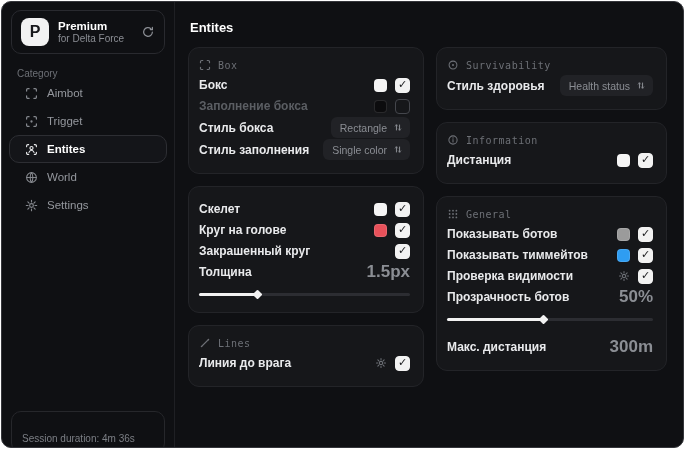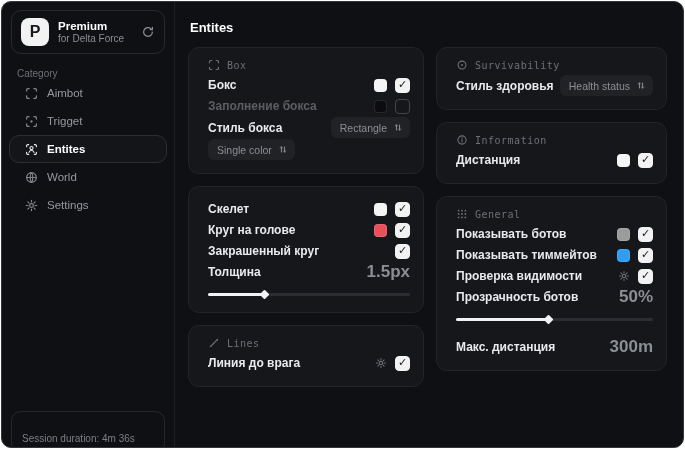--- a/index.html
+++ b/index.html
@@ -24,21 +24,21 @@
   .nav-item.active{ color:#ffffff; font-weight:bold; border-color:#2d2e33; background:#141519;}
   .nav-item.active .ico{ color:#e9eaec;}
   .session{ position:absolute; left:9px; right:9px; bottom:-6px; border:1px solid #26272b; border-radius:10px; height:42px; padding:8px 10px; display:flex; align-items:flex-end;}
   .session span{ font-size:10px; color:#7c7f85;}
   
   .main{ flex:1; padding:12px 16px 12px 13px; overflow:hidden;}
   .main-title{ font-size:13px; font-weight:bold; color:#ffffff; margin:6px 0 12px 2px;}
   .cols{ display:flex; gap:12px; align-items:flex-start;}
   .col-l{ width:236px; flex:0 0 236px;}
   .col-r{ flex:1;}
-  .panel{ background:#16171a; border:1px solid #232428; border-radius:11px; padding:11px 13px 13px 19px; margin-bottom:12px;}
+  .panel{ background:#16171a; border:1px solid #232428; border-radius:11px; padding:11px 13px 13px 10px; margin-bottom:12px;}
   .p-head{ display:flex; align-items:center; gap:7px; font-family:"DejaVu Sans Mono","Liberation Mono",monospace; font-size:10px; color:#6d7076; letter-spacing:.5px; margin-bottom:4px;}
   .p-head .ico{ display:flex; color:#6d7076;}
   .row{ display:flex; align-items:center; justify-content:space-between; margin-top:1px; min-height:20px;}
   .row-label{ font-size:12px; font-weight:600; color:#e9eaec;}
   .row-label.dim{ color:#5b5e63;}
   .ctrls{ display:flex; align-items:center; gap:8px;}
   .swatch{ width:13px; height:13px; border-radius:4px; border:1px solid rgba(255,255,255,.12); cursor:pointer;}
   .checkbox{ width:15px; height:15px; border-radius:4px; border:1.5px solid #44464c; cursor:pointer; position:relative;}
   .checkbox.checked{ background:#f2f2f2; border-color:#f2f2f2;}
   .checkbox.checked::after{ content:"✓"; position:absolute; left:2px; top:-1px; font-size:11px; font-weight:bold; color:#17181b;}
@@ -163,20 +163,21 @@
             <span class="dropdown">
               <span>Rectangle</span>
               <span class="ico">
                 <svg width="10" height="11" viewBox="0 0 16 16" fill="none" stroke="currentColor" stroke-width="1.6" stroke-linecap="round">
                   <path d="M5.5 12V4M5.5 4L3.8 5.7M5.5 4l1.7 1.7M10.5 4v8M10.5 12l-1.7-1.7M10.5 12l1.7-1.7"></path>
                 </svg>
               </span>
             </span>
           </div>
           <div class="row">
+            <span class="row-label">Стиль заполнения</span>
             <span class="dropdown">
               <span>Single color</span>
               <span class="ico">
                 <svg width="10" height="11" viewBox="0 0 16 16" fill="none" stroke="currentColor" stroke-width="1.6" stroke-linecap="round">
                   <path d="M5.5 12V4M5.5 4L3.8 5.7M5.5 4l1.7 1.7M10.5 4v8M10.5 12l-1.7-1.7M10.5 12l1.7-1.7"></path>
                 </svg>
               </span>
             </span>
           </div>
         </div>

